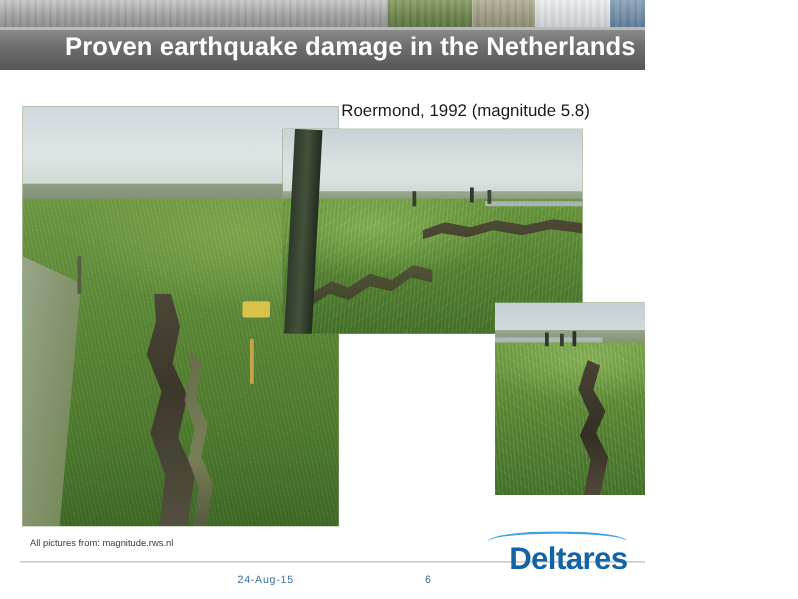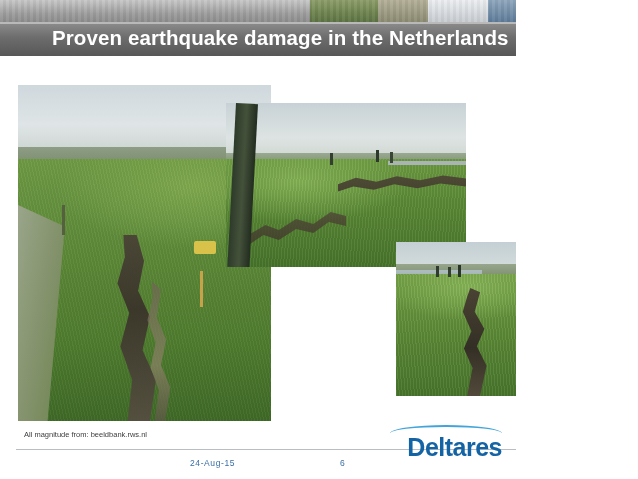--- a/index.html
+++ b/index.html
@@ -352,20 +352,21 @@
     <div class="banner-seg bseg5"></div>
     <div class="banner-seg bseg6"></div>
     <div class="banner-overlay"></div>
   </div>
 
   <div class="title-bar">
     <div class="title-bar-accent"></div>
   </div>
   <div class="title-text">Proven earthquake damage in the Netherlands</div>
 
+  <div class="subtitle">Roermond, 1992 (magnitude 5.8)</div>
 
   <div class="photo photo-1">
     <div class="p1-sky"></div>
     <div class="p1-far"></div>
     <div class="p1-water"></div>
     <div class="p1-grass"></div>
     <div class="p1-grass-texture"></div>
     <div class="p1-bank"></div>
     <div class="p1-crack"></div>
     <div class="p1-crack2"></div>
@@ -396,21 +397,21 @@
     <div class="p3-grass"></div>
     <div class="p3-grass-tex"></div>
     <div class="p3-crack"></div>
     <div class="p3-truck"></div>
     <div class="p3-person-a"></div>
     <div class="p3-person-b"></div>
     <div class="p3-person-c"></div>
     <div class="p3-pole"></div>
   </div>
 
-  <div class="credit">All magnitude from: beeldbank.rws.nl</div>
+  <div class="credit">All pictures from: magnitude.rws.nl</div>
 
   <div class="footer-line"></div>
   <div class="footer-date">24-Aug-15</div>
   <div class="footer-page">6</div>
 
   <div class="logo-swoosh"></div>
   <div class="logo">
     <span class="logo-text">Deltares</span>
   </div>
 

